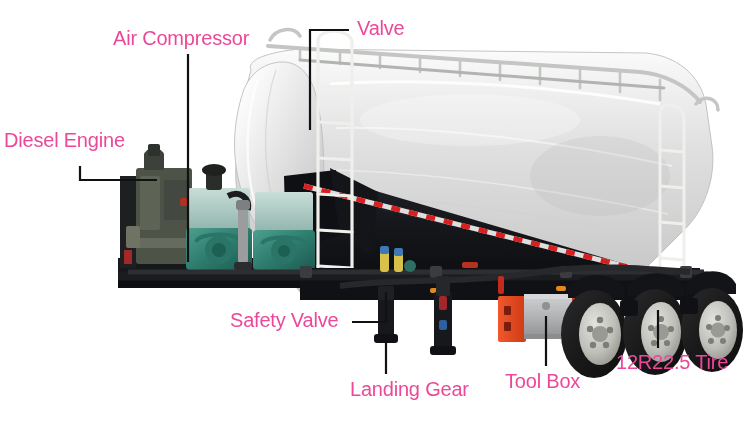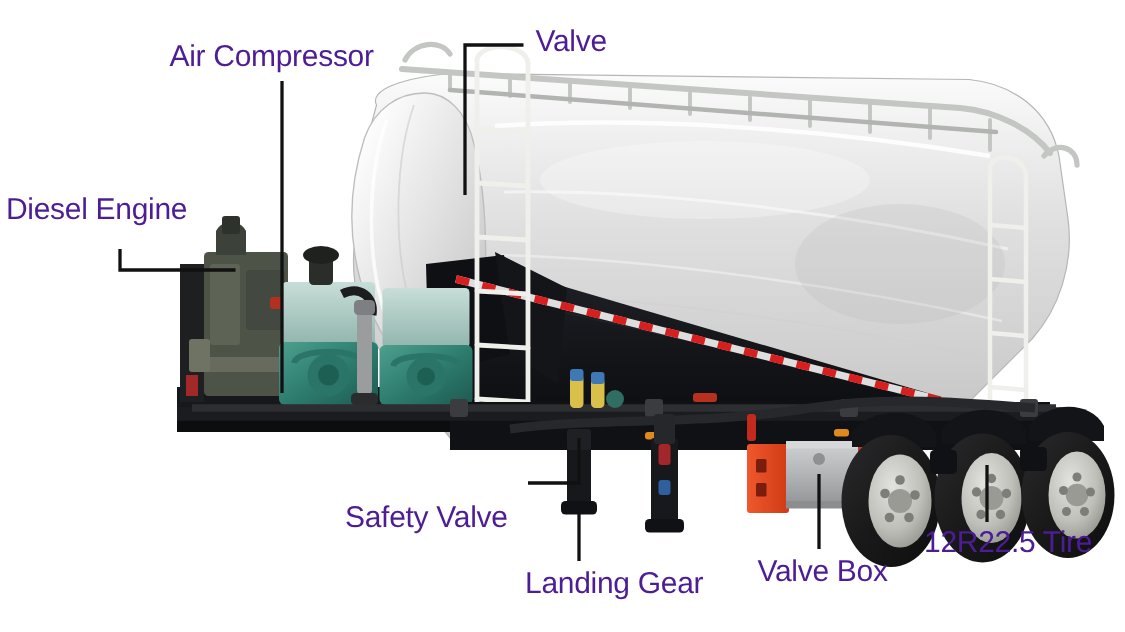--- a/index.html
+++ b/index.html
@@ -1,20 +1,20 @@
 <!DOCTYPE html>
 <html><head>
 <meta charset="utf-8">
 <style>
   html,body{margin:0;padding:0;background:#ffffff;}
   body{width:750px;height:421px;overflow:hidden;
        font-family:"Liberation Sans","DejaVu Sans",sans-serif;}
   #stage{position:relative;width:750px;height:421px;background:#ffffff;}
   #stage svg.layer{position:absolute;left:0;top:0;width:750px;height:421px;}
-  .callout{position:absolute;white-space:nowrap;color:#4c1d95;
+  .callout{position:absolute;white-space:nowrap;color:#ec4899;
            font-size:20px;line-height:20px;letter-spacing:-0.2px;text-align:center;}
   .lead{stroke:#111111;fill:none;stroke-width:2.2;stroke-linecap:butt;}
 </style>
 </head>
 <body>
 
 <div id="stage">
 
   <svg class="layer" viewBox="0 0 750 421">
     <defs>
@@ -317,21 +317,21 @@
     <path class="lead" d="M546,366 L546,316"></path>
     <path class="lead" d="M658,348 L658,310"></path>
   </svg>
 
   <div class="callout" style="left:113px;top:28px;">Air Compressor</div>
 
   <div class="callout" style="left:357px;top:18px;">Valve</div>
 
   <div class="callout" style="left:4px;top:130px;">Diesel Engine</div>
 
-  <div class="callout" style="left:230px;top:310px;margin-top:25px;">Safety Valve</div>
+  <div class="callout" style="left:230px;top:310px;">Safety Valve</div>
 
   <div class="callout" style="left:318px;top:379px;margin-left:32px;">Landing Gear</div>
 
-  <div class="callout" style="left:505px;top:371px;">Valve Box</div>
+  <div class="callout" style="left:505px;top:371px;">Tool Box</div>
 
   <div class="callout" style="left:616px;top:352px;">12R22.5 Tire</div>
 
 </div>
 
 </body></html>

